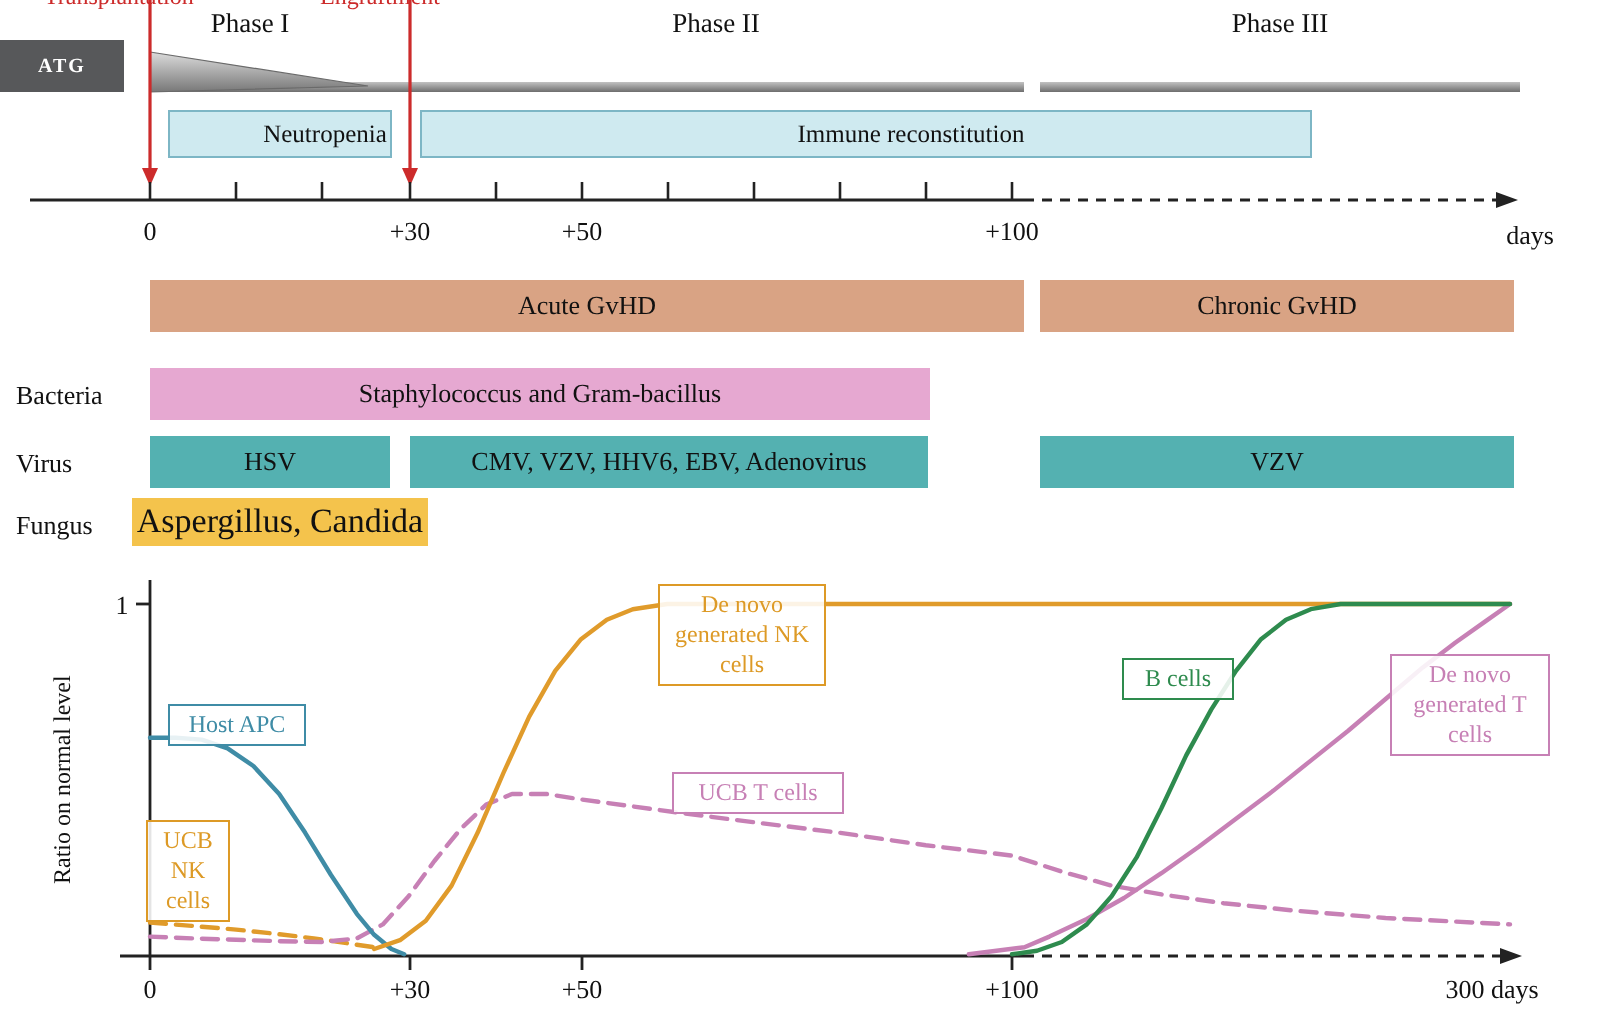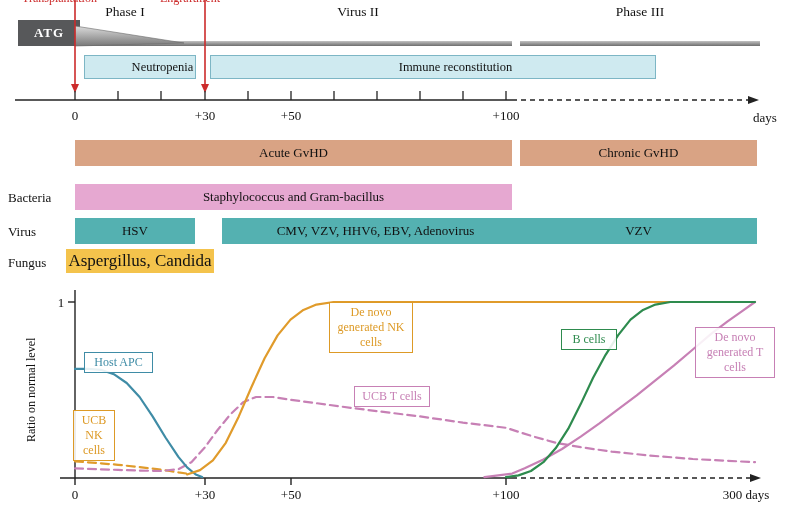--- a/index.html
+++ b/index.html
@@ -1,22 +1,22 @@
 <!DOCTYPE html>
 <html><head>
 <meta charset="utf-8">
 <style>
   * { margin:0; padding:0; box-sizing:border-box; }
   html,body { background:#fff; }
   .figure { position:relative; width:800px; height:512px; background:#fff; overflow:hidden;
             font-family:Liberation Serif, serif; color:#111; }
   .red-label { position:absolute; top:-9px; font-size:12px; color:#cc2b2b; white-space:nowrap; }
   .phase-label { position:absolute; top:4px; font-size:13.5px; text-align:center; }
-  .atg { position:absolute; left:18px; top:20px; width:62px; height:26px; background:#57585a; color:#fff;
-         font-weight:bold; font-size:13px; display:flex; align-items:center; justify-content:center; letter-spacing:1px; }
+  .atg { position:absolute; left:0; top:20px; width:62px; height:26px; background:#57585a; color:#fff;
+         font-weight:bold; font-size:10px; display:flex; align-items:center; justify-content:center; letter-spacing:1px; }
   .gray-bar { position:absolute; height:5px; background:linear-gradient(#c2c2c2,#6e6e6e); }
   .cyan-box { position:absolute; height:24px; background:#cfeaf0; border:1px solid #7db6c5;
               display:flex; align-items:center; justify-content:center; font-size:12.5px;padding-left:45px; }
   .bar { position:absolute; height:26px; display:flex; align-items:center; justify-content:center; font-size:13px; }
   .bar.gvhd { background:#d9a384; }
   .bar.pink { background:#e6a8d1; }
   .bar.teal { background:#54b1b1; }
   .bar.yellow { background:#f4c34c; height:24px; font-size:17px; }
   .row-label { position:absolute; font-size:13px; }
   .tick-label { position:absolute; font-size:13px; text-align:center; }
@@ -32,62 +32,62 @@
 </style>
 </head>
 <body>
 
 <div class="figure">
 
   <div class="red-label" style="left:22px">Transplantation</div>
   <div class="red-label" style="left:160px">Engraftment</div>
 
   <div class="phase-label" style="left:85px;width:80px">Phase I</div>
-  <div class="phase-label" style="left:298px;width:120px">Virus II</div>
+  <div class="phase-label" style="left:298px;width:120px">Phase II</div>
   <div class="phase-label" style="left:580px;width:120px">Phase III</div>
 
   <div class="atg">ATG</div>
   <div class="gray-bar" style="left:75px;top:41px;width:437px"></div>
   <div class="gray-bar" style="left:520px;top:41px;width:240px"></div>
 
   <div class="cyan-box" style="left:84px;top:55px;width:112px">Neutropenia</div>
   <div class="cyan-box" style="left:210px;top:55px;width:446px">Immune reconstitution</div>
 
   <div class="tick-label" style="left:65px;top:108px;width:20px">0</div>
   <div class="tick-label" style="left:187px;top:108px;width:36px">+30</div>
   <div class="tick-label" style="left:273px;top:108px;width:36px">+50</div>
   <div class="tick-label" style="left:484px;top:108px;width:44px">+100</div>
   <div class="tick-label" style="left:740px;top:110px;width:50px">days</div>
 
   <div class="bar gvhd" style="left:75px;top:140px;width:437px">Acute GvHD</div>
   <div class="bar gvhd" style="left:520px;top:140px;width:237px">Chronic GvHD</div>
 
   <div class="row-label" style="left:8px;top:190px">Bacteria</div>
-  <div class="bar pink" style="left:75px;top:184px;width:437px">Staphylococcus and Gram-bacillus</div>
+  <div class="bar pink" style="left:75px;top:184px;width:390px">Staphylococcus and Gram-bacillus</div>
 
   <div class="row-label" style="left:8px;top:224px">Virus</div>
   <div class="bar teal" style="left:75px;top:218px;width:120px">HSV</div>
-  <div class="bar teal" style="left:222px;top:218px;width:307px">CMV, VZV, HHV6, EBV, Adenovirus</div>
+  <div class="bar teal" style="left:205px;top:218px;width:259px">CMV, VZV, HHV6, EBV, Adenovirus</div>
   <div class="bar teal" style="left:520px;top:218px;width:237px">VZV</div>
 
   <div class="row-label" style="left:8px;top:255px">Fungus</div>
   <div class="bar yellow" style="left:66px;top:249px;width:148px">Aspergillus, Candida</div>
 
   <div class="ylabel">Ratio on normal level</div>
   <div class="tick-label" style="left:54px;top:295px;width:14px">1</div>
   <div class="tick-label" style="left:67px;top:487px;width:16px">0</div>
   <div class="tick-label" style="left:187px;top:487px;width:36px">+30</div>
   <div class="tick-label" style="left:273px;top:487px;width:36px">+50</div>
   <div class="tick-label" style="left:484px;top:487px;width:44px">+100</div>
   <div class="tick-label" style="left:706px;top:487px;width:80px">300 days</div>
 
   <div class="clabel c-teal" style="left:84px;top:352px;width:69px">Host APC</div>
   <div class="clabel c-orange" style="left:73px;top:410px;width:42px">UCB NK cells</div>
-  <div class="clabel c-orange" style="left:329px;top:302px;width:84px">De novo generated NK cells</div>
-  <div class="clabel c-pink" style="left:354px;top:386px;width:76px">UCB T cells</div>
+  <div class="clabel c-orange" style="left:329px;top:292px;width:84px">De novo generated NK cells</div>
+  <div class="clabel c-pink" style="left:336px;top:386px;width:86px">UCB T cells</div>
   <div class="clabel c-green" style="left:561px;top:313px;width:56px">B cells</div>
   <div class="clabel c-pink" style="left:695px;top:327px;width:80px">De novo generated T cells</div>
 
   <svg class="overlay" width="800" height="512" viewBox="0 0 800 512">
     <defs>
       <linearGradient id="wedgeGrad" x1="0" y1="0" x2="0" y2="1">
         <stop offset="0" stop-color="#dcdcdc"></stop>
           <stop offset="1" stop-color="#787878"></stop>
       </linearGradient>
     </defs>

